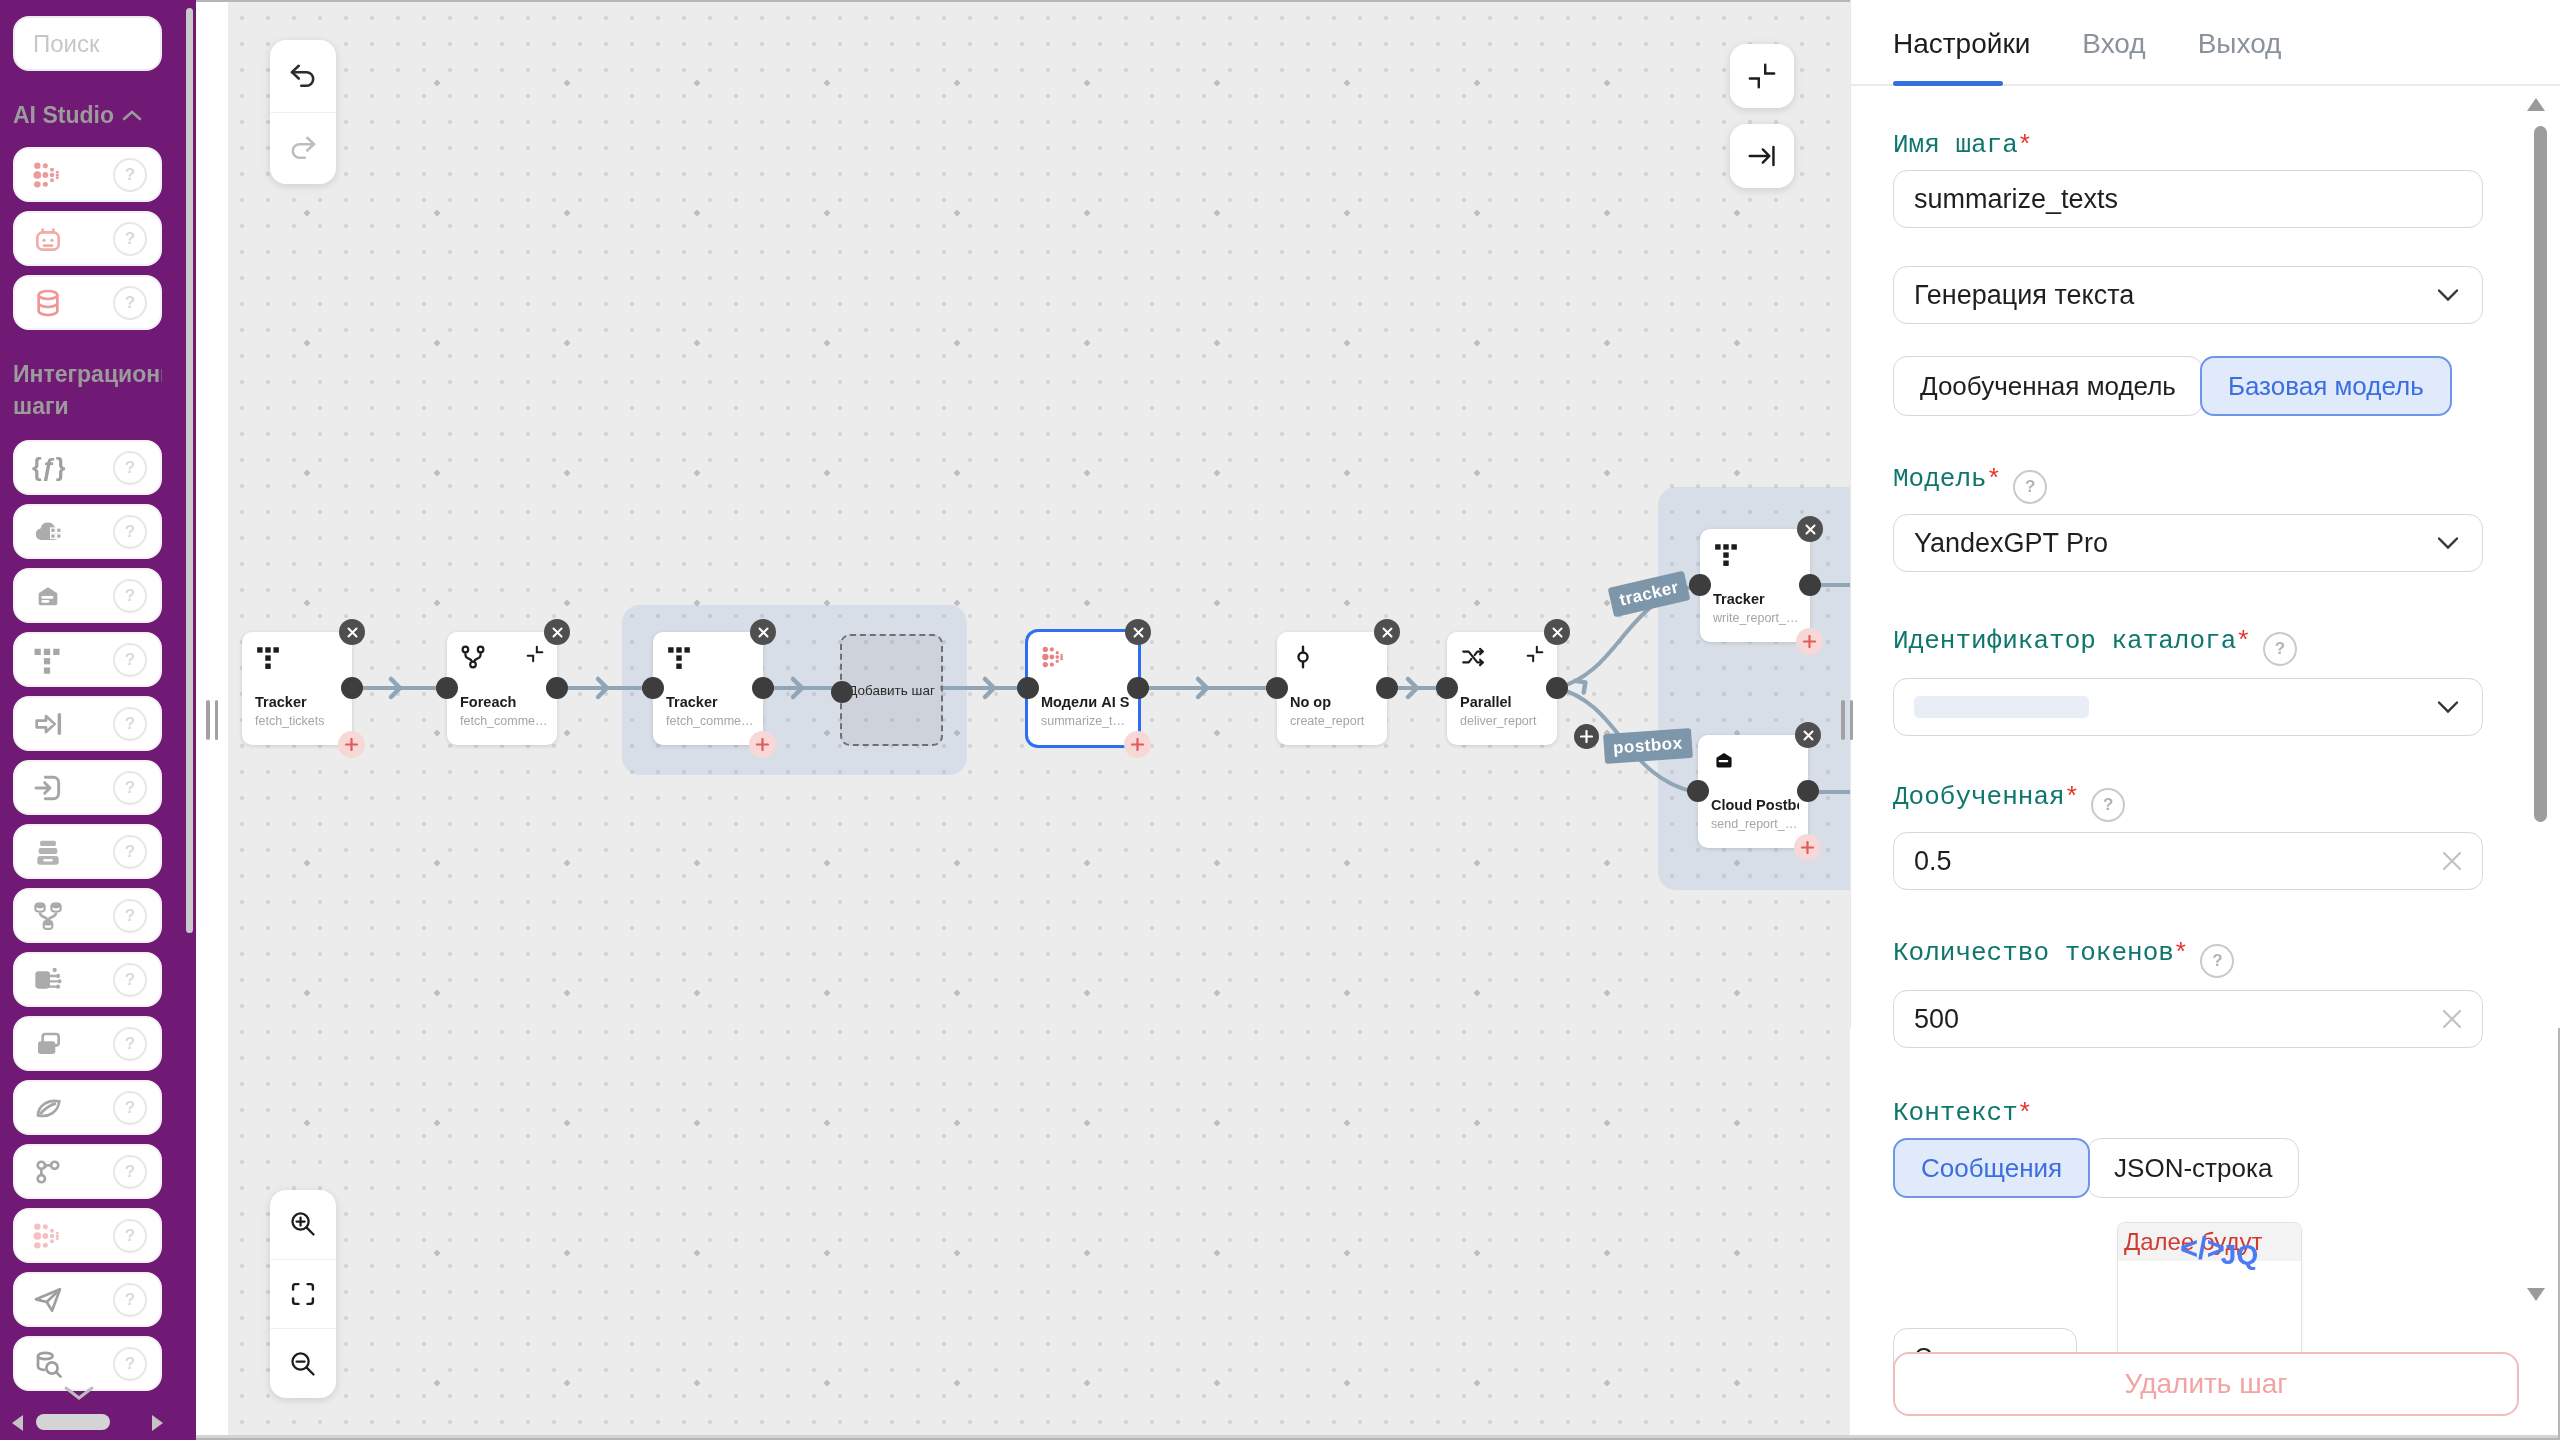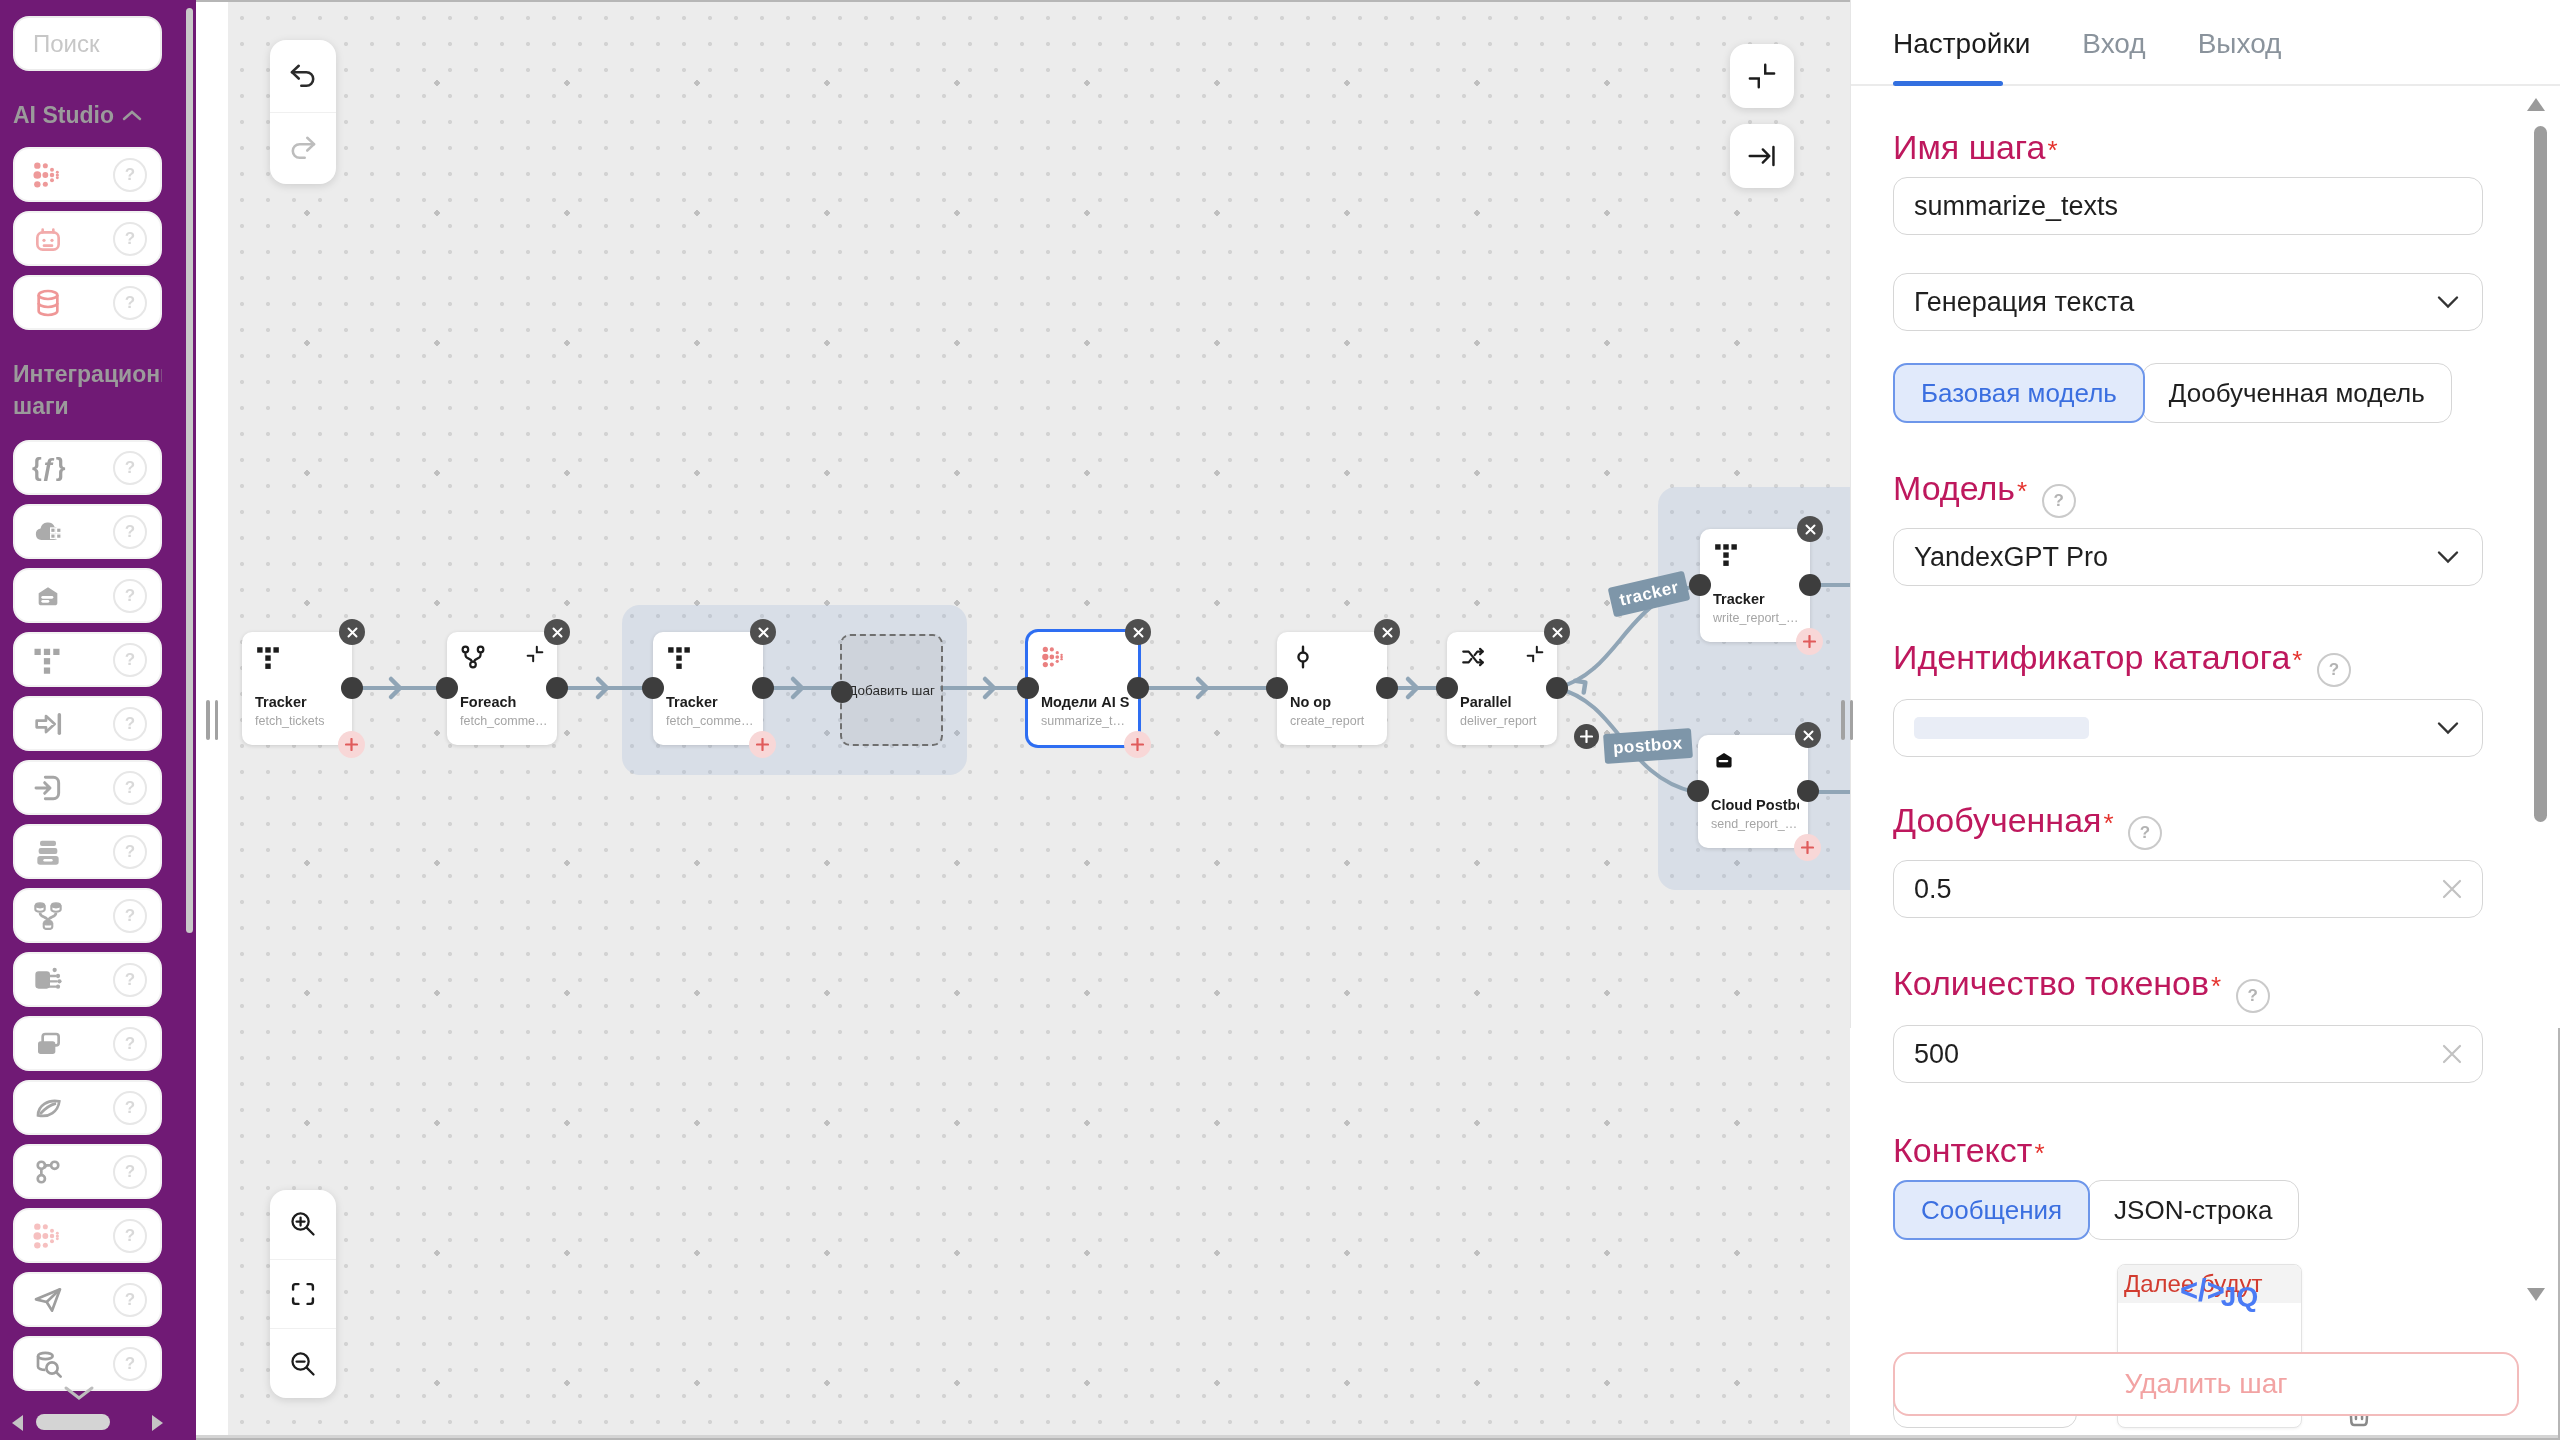--- a/index.html
+++ b/index.html
@@ -68,21 +68,21 @@
   .split{position:absolute;z-index:8;display:flex;gap:5px;}
   .split i{display:block;width:3.5px;height:40px;background:#a2a2a2;border-radius:2px;}
   #split-l{left:206px;top:700px;} #split-r{left:1841px;top:700px;}
   
   #panel{position:absolute;left:1850px;top:0;width:710px;height:1028px;background:#fff;border-left:1.5px solid #e6e6e6;}
   .tabs{position:absolute;left:42px;top:28px;display:flex;gap:52px;font-size:28px;}
   .tab{color:#8a939c;padding-bottom:22px;} .tab.on{color:#1c1c1c;}
   .tabline{position:absolute;left:0;top:84px;width:710px;height:1.5px;background:#ebebeb;}
   .tabul{position:absolute;left:42px;top:81px;width:110px;height:5px;background:#3370e0;border-radius:3px;}
   .pbody{position:absolute;left:42px;top:108px;width:590px;}
-  .lbl{font-size:34px;color:#be185d;}
+  .lbl{font-size:26px;color:#0f766e;font-family:Liberation Mono, monospace;}
   .req{color:#e5332e;font-size:26px;margin-left:2px;}
   .help-c{display:inline-flex;vertical-align:-6px;margin-left:10px;width:30px;height:30px;border:2.5px solid #cacaca;
           border-radius:50%;color:#b3b3b3;font-size:17px;font-weight:700;align-items:center;justify-content:center;}
   .inp{box-sizing:border-box;width:590px;height:58px;border:1.5px solid #d6d6d6;border-radius:14px;
        font-size:27px;color:#1f1f1f;padding:0 60px 0 20px;outline:none;font-family:inherit;background:#fff;}
   .fld{position:relative;}
   .chev{position:absolute;right:22px;top:20px;}
   .clr{position:absolute;right:18px;top:16px;}
   .selbox{box-sizing:border-box;width:590px;height:58px;border:1.5px solid #d6d6d6;border-radius:14px;
           display:flex;align-items:center;padding:0 20px;font-size:27px;color:#1f1f1f;position:relative;}
@@ -670,22 +670,22 @@
           <span>Генерация текста</span>
           <span class="chev">
               <svg width="24" height="16" viewBox="0 0 24 16">
                 <path d="M3 3.5 12 12.5 21 3.5" fill="none" stroke="#333" stroke-width="2.4" stroke-linecap="round"></path>
               </svg>
             </span>
         </div>
       </div>
 
       <div class="seg mt32">
+        <div class="segb">Дообученная модель</div>
         <div class="segb on">Базовая модель</div>
-        <div class="segb">Дообученная модель</div>
       </div>
 
       <div class="mt46">
         <span class="lbl">Модель</span><span class="req">*</span>
         <span class="help-c">?</span>
       </div>
       <div class="fld mt10">
         <div class="selbox">
           <span>YandexGPT Pro</span>
           <span class="chev">

